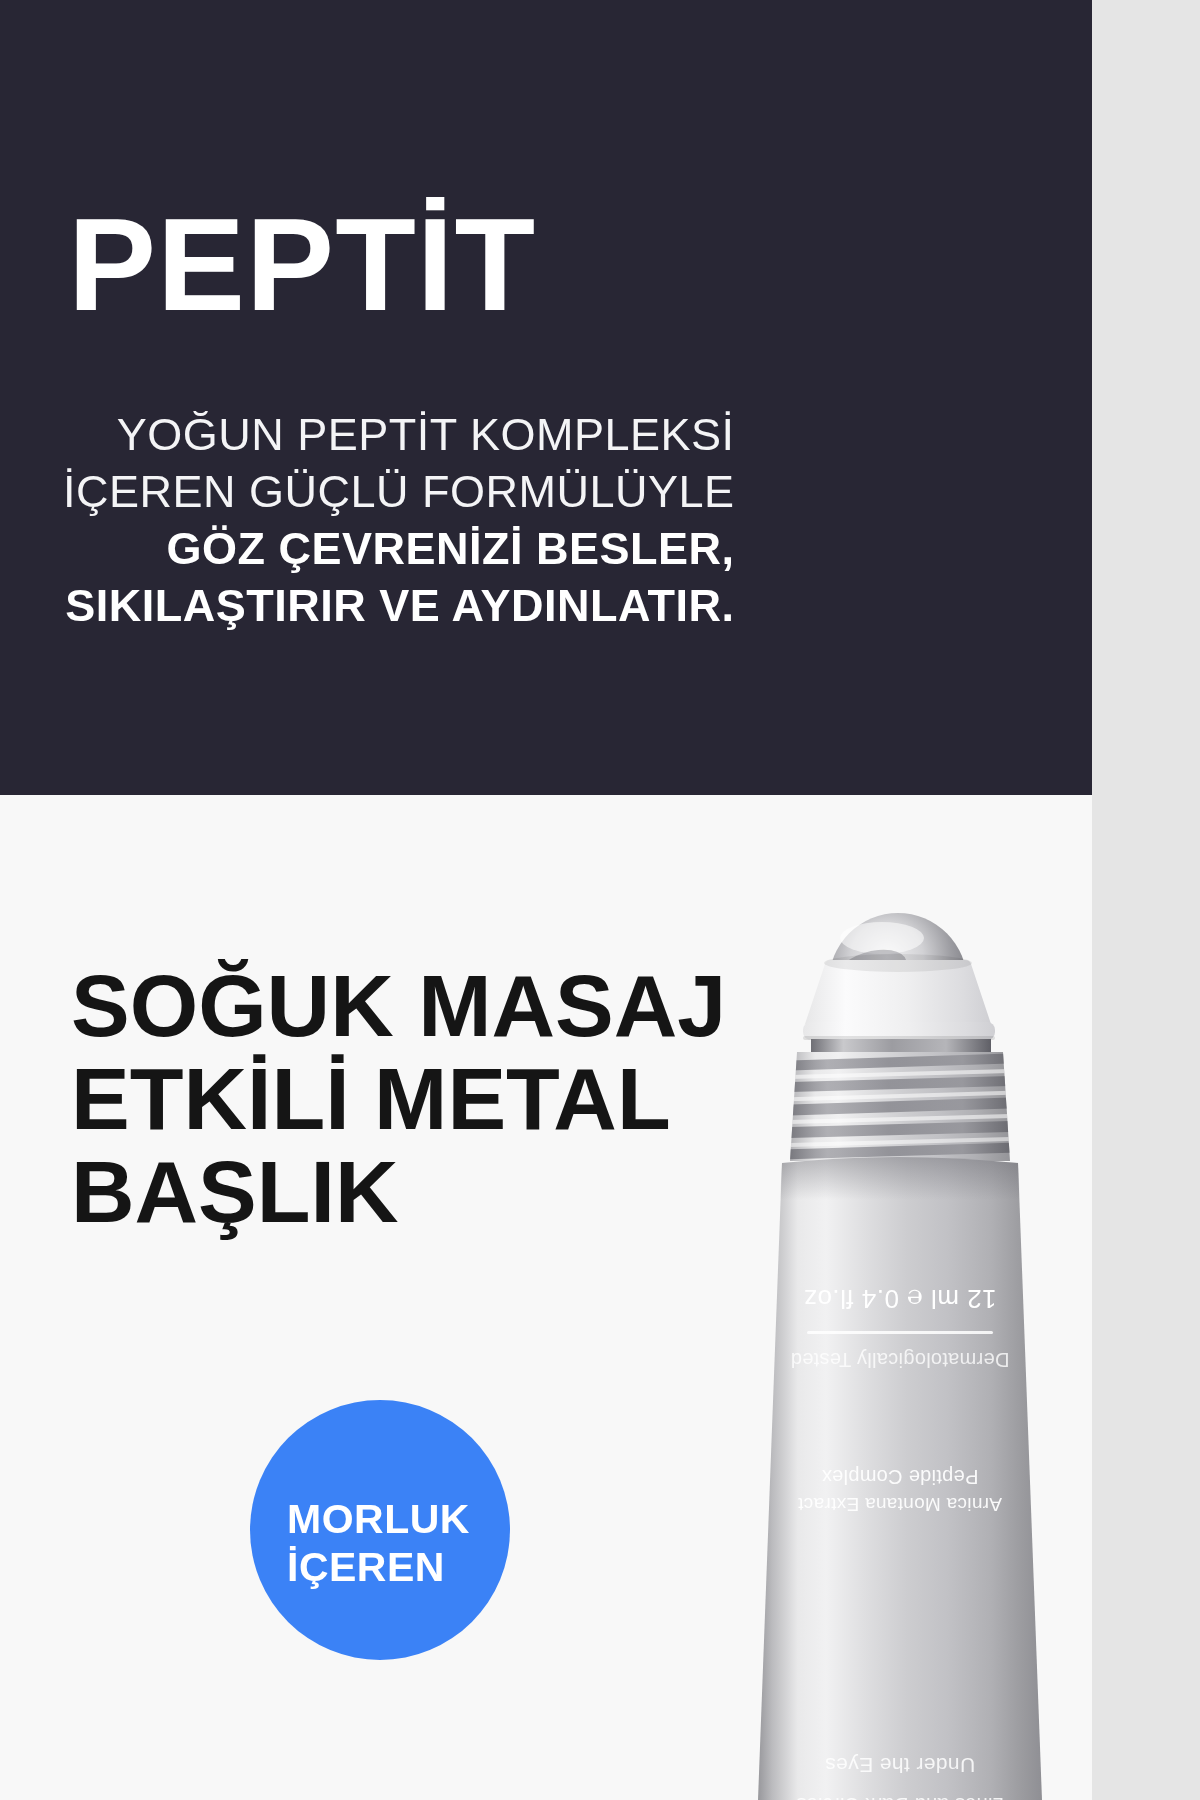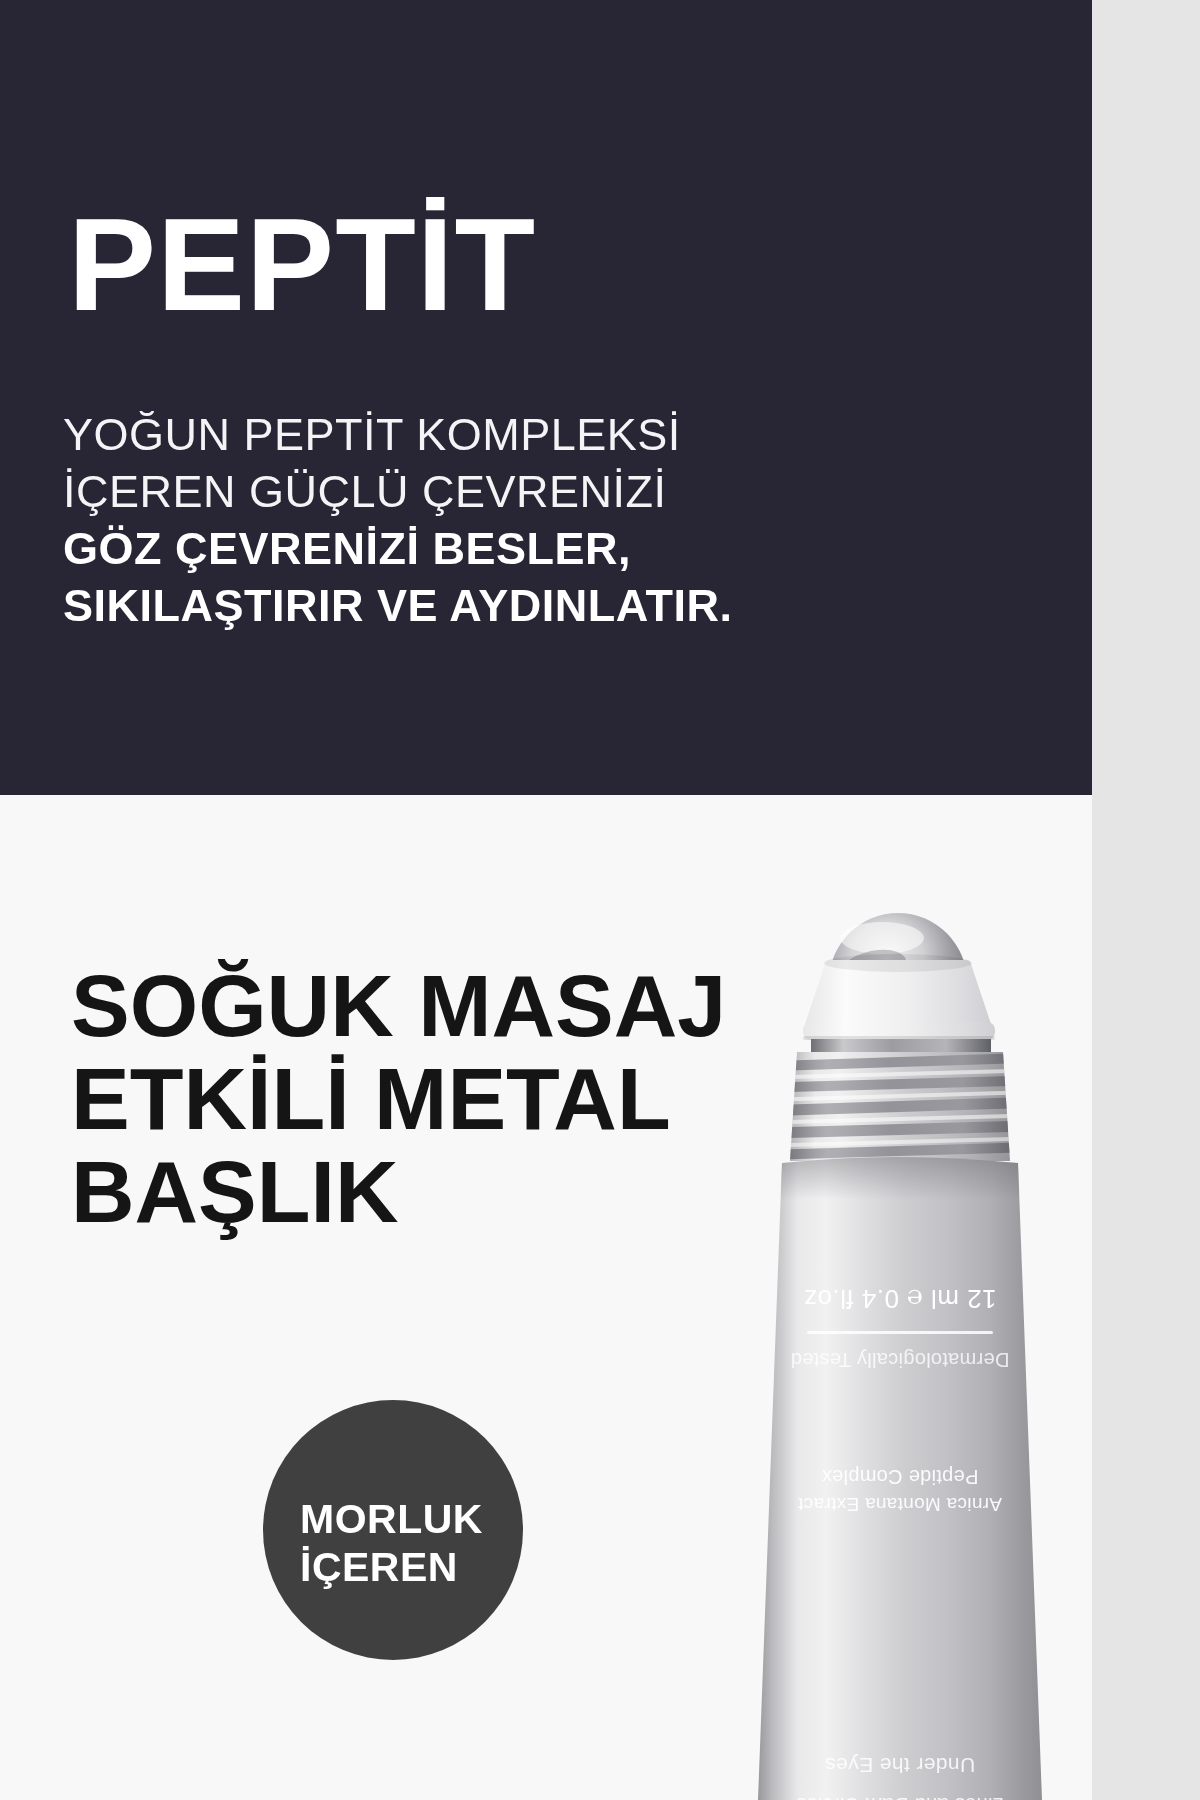--- a/index.html
+++ b/index.html
@@ -7,30 +7,30 @@
     position:relative;width:1092px;height:1800px;overflow:hidden;
     background:#f8f8f8;font-family:"Liberation Sans","DejaVu Sans",sans-serif;
     -webkit-font-smoothing:antialiased;
   }
   
   .hero{position:absolute;left:0;top:0;width:1200px;height:795px;background:#282634;}
   .hero-title{
     position:absolute;left:68px;top:199px;
     font-size:132px;line-height:1;font-weight:800;color:#ffffff;letter-spacing:1px;white-space:nowrap;
   }
-  .hero-desc{position:absolute;left:63px;top:406px;color:#ffffff;}
+  .hero-desc{position:absolute;left:63px;top:406px;color:#ffffff;text-align:right;}
   .hero-desc .line{font-size:45px;line-height:57px;white-space:nowrap;letter-spacing:.5px;}
   .hero-desc .w-light{font-weight:300;color:#f4f4f6;}
   .hero-desc .w-bold{font-weight:800;color:#ffffff;}
   
   .feature-headline{position:absolute;left:63px;top:959px;color:#151515;margin-left:8px;}
   .feature-headline .line{font-size:88px;line-height:93px;font-weight:800;white-space:nowrap;letter-spacing:0;}
   .badge{
-    position:absolute;left:263px;top:1400px;width:260px;height:260px;border-radius:50%;
-    background:#404040;
+    position:absolute;left:250px;top:1400px;width:260px;height:260px;border-radius:50%;
+    background:#3b82f6;
   }
   .badge-text{position:absolute;left:37px;top:95px;color:#ffffff;}
   .badge-text .line{font-size:41px;line-height:48px;font-weight:700;white-space:nowrap;letter-spacing:.5px;}
   
   .product-svg{position:absolute;left:700px;top:860px;width:400px;height:940px;}
   .tube-label{
     position:absolute;left:700px;width:400px;text-align:center;
     transform:rotate(180deg);color:#ffffff;white-space:nowrap;
   }
   .lbl-volume{top:1283px;font-size:26px;line-height:32px;font-weight:400;letter-spacing:.5px;}
@@ -46,21 +46,21 @@
 </style>
 </head>
 <body>
 
 <div id="page">
 
   <div class="hero">
     <div class="hero-title">PEPTİT</div>
     <div class="hero-desc">
       <div class="line w-light">YOĞUN PEPTİT KOMPLEKSİ</div>
-      <div class="line w-light">İÇEREN GÜÇLÜ ÇEVRENİZİ</div>
+      <div class="line w-light">İÇEREN GÜÇLÜ FORMÜLÜYLE</div>
       <div class="line w-bold">GÖZ ÇEVRENİZİ BESLER,</div>
       <div class="line w-bold">SIKILAŞTIRIR VE AYDINLATIR.</div>
     </div>
   </div>
 
   <svg class="product-svg" viewBox="0 0 400 940" xmlns="http://www.w3.org/2000/svg" aria-hidden="true">
     <defs>
       <radialGradient id="ballGrad" cx="42%" cy="32%" r="75%">
         <stop offset="0%" stop-color="#f2f2f3"></stop>
         <stop offset="35%" stop-color="#d2d2d5"></stop>

